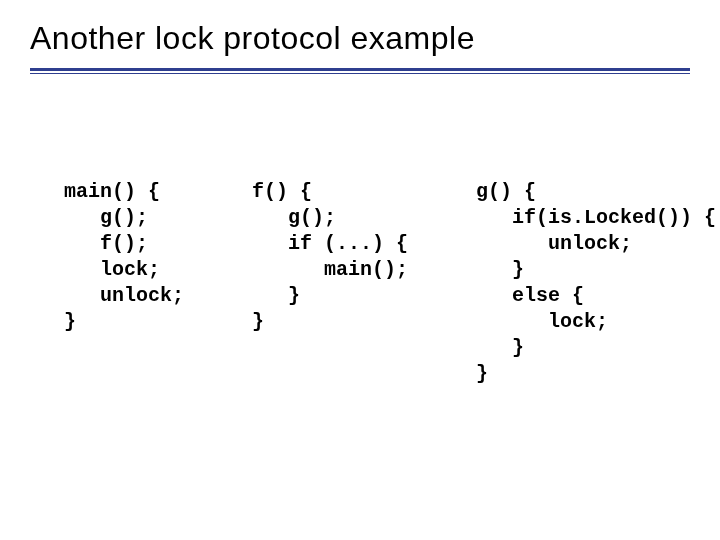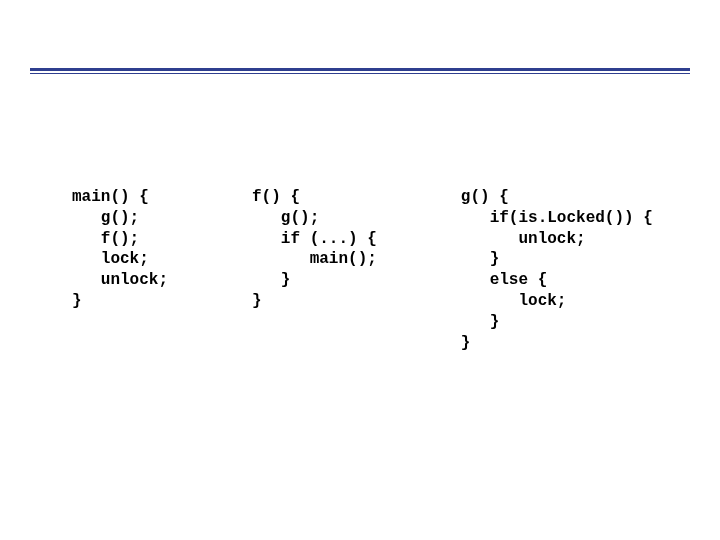--- a/index.html
+++ b/index.html
@@ -47,34 +47,35 @@
   .code-cols {
     position: absolute;
     left: 60px;
     top: 175px;
     display: flex;
     flex-direction: row;
     gap: 60px;
     align-items: flex-start;
   }
   pre.code {
-    margin: 12px;
+    margin: 4px;
     font-family: "Courier New", Courier, monospace;
-    font-size: 16px;
+    font-size: 20px;
     font-weight: bold;
     line-height: 1.3;
     color: #000000;
     white-space: pre;
   }
 </style>
 </head>
 <body>
 
 <div class="slide">
 
+  <div class="title">Another lock protocol example</div>
 
   <div class="rule">
     <div class="top-line"></div>
     <div class="bottom-line"></div>
   </div>
 
   <div class="code-cols">
     <pre class="code">main() {
    g();
    f();

